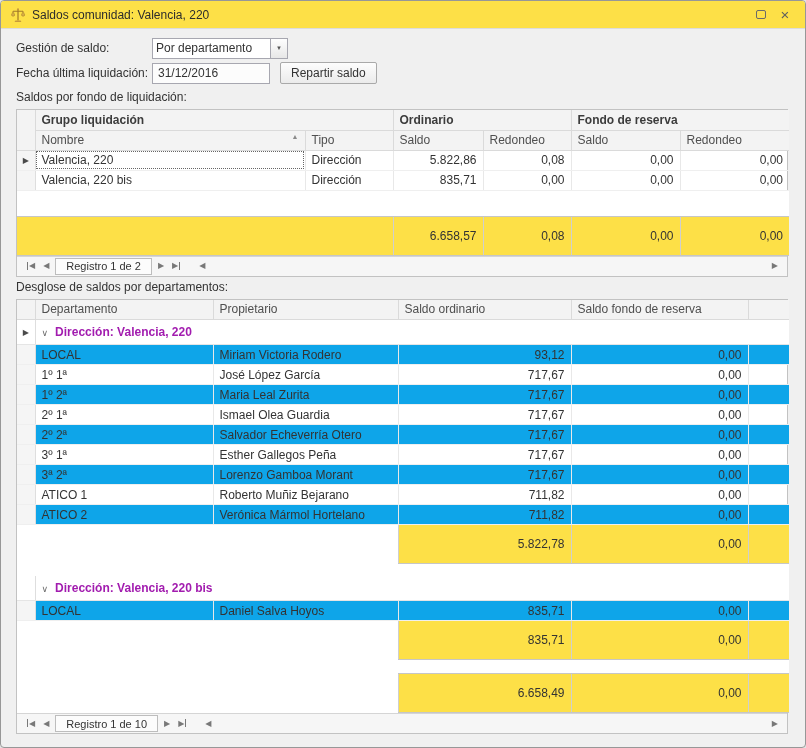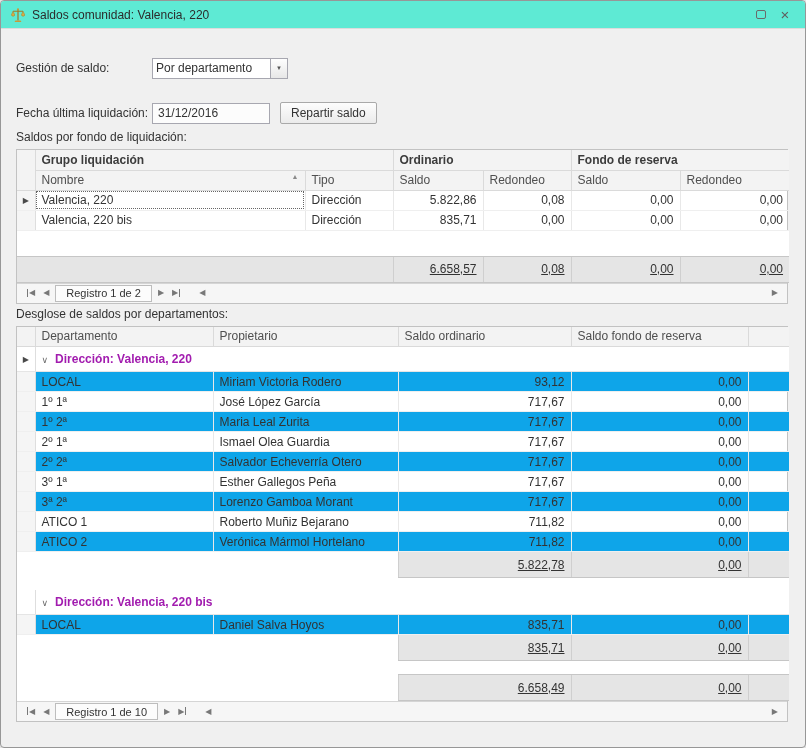--- a/index.html
+++ b/index.html
@@ -4,32 +4,32 @@
 <style>
   html,body{margin:0;padding:0;background:#e6e6e6;}
   body{width:806px;height:748px;font-family:"Liberation Sans",sans-serif;}
   *{box-sizing:border-box;}
 
   .window{width:806px;height:748px;background:#f0f0f0;border:1px solid #979797;
     border-radius:4px;overflow:hidden;display:flex;flex-direction:column;color:#333;}
 
   
   .titlebar{flex:0 0 28px;display:flex;align-items:center;padding:0 8px 0 9px;
-    background:#5eead4;border-bottom:1px solid #dcdcdc;}
+    background:#fde047;border-bottom:1px solid #dcdcdc;}
   .title-icon{width:16px;height:16px;margin-right:6px;flex:0 0 16px;}
   .title-text{font-size:12px;color:#2c2c2c;}
   .tb-spacer{flex:1;}
   .tb-btn{width:24px;height:20px;display:flex;align-items:center;justify-content:center;
     color:#5f5f5f;cursor:default;}
   .restore-glyph{width:10px;height:9px;border:1px solid #6a6a6a;border-radius:2px;}
   .close-glyph{font-size:15px;line-height:15px;color:#5f5f5f;}
 
   
   .content{flex:1;display:flex;flex-direction:column;padding:8px 17px 12px 15px;}
-  .form-row{display:flex;align-items:center;height:22px;margin-bottom:3px;margin-top:20px;}
+  .form-row{display:flex;align-items:center;height:22px;margin-bottom:3px;}
   .form-label{width:136px;font-size:12px;color:#333;}
   .combo{width:136px;height:21px;background:#fff;border:1px solid #a7a7b0;display:flex;}
   .combo-text{flex:1;padding:2px 3px;font-size:12px;display:flex;align-items:center;overflow:hidden;white-space:nowrap;}
   .combo-btn{width:17px;border-left:1px solid #a7a7b0;background:linear-gradient(#fefefe,#e7e7e7);
     display:flex;align-items:center;justify-content:center;font-size:6px;color:#555;}
   .textbox{width:118px;height:21px;background:#fcfcfc;border:1px solid #a7a7b0;padding:2px 5px;
     font-size:12px;display:flex;align-items:center;}
   .btn{height:22px;padding:0 10px;background:linear-gradient(#fdfdfd,#ebebeb);
     border:1px solid #a9a9a9;border-radius:2px;font-size:12px;color:#333;
     display:inline-flex;align-items:center;justify-content:center;}
@@ -55,22 +55,22 @@
   .grid tr.row td{border-left:1px solid #e8e8e8;border-bottom:1px solid #efefef;}
   .grid tr.row td.ind{border-left:none;}
   .grid tr.row.alt td:not(.ind){background:#0ea5e9;}
   .grid td.num{text-align:right;}
   .grid td.focused{outline:1px dotted #666;outline-offset:-2px;}
 
   .grid tr.filler-row td{height:26px;border:none;background:#fff;}
   .grid tr.filler-sm td{height:14px;border:none;background:#fff;}
   .grid tr.gap-row td{height:12px;border:none;background:#fff;}
 
-  .grid td.sub{background:#e5e5e5;border-top:1px solid #c6c6c6;border-bottom:1px solid #c6c6c6;
-    border-left:1px solid #cfcfcf;height:26px;text-decoration:underline;}
+  .grid td.sub{background:#fde047;border-top:1px solid #c6c6c6;border-bottom:1px solid #c6c6c6;
+    border-left:1px solid #cfcfcf;height:39px;}
   .grid td.plain{border:none;background:#fff;}
 
   .grid tr.group-row td{height:25px;border-bottom:1px solid #e5e5e5;background:#fff;}
   .group-cell{font-size:12px;}
   .chev{color:#6a6a6a;font-size:9px;margin-right:7px;}
   .gtitle{font-weight:bold;color:#a21caf;}
 
   
   .pager{height:20px;border-top:1px solid #d5d5d5;background:#f6f6f6;display:flex;
     align-items:center;padding:0 5px;}

